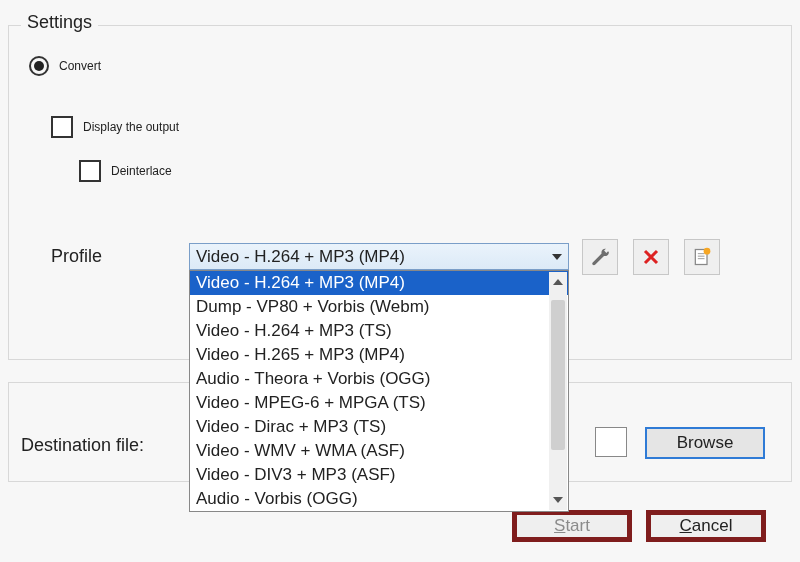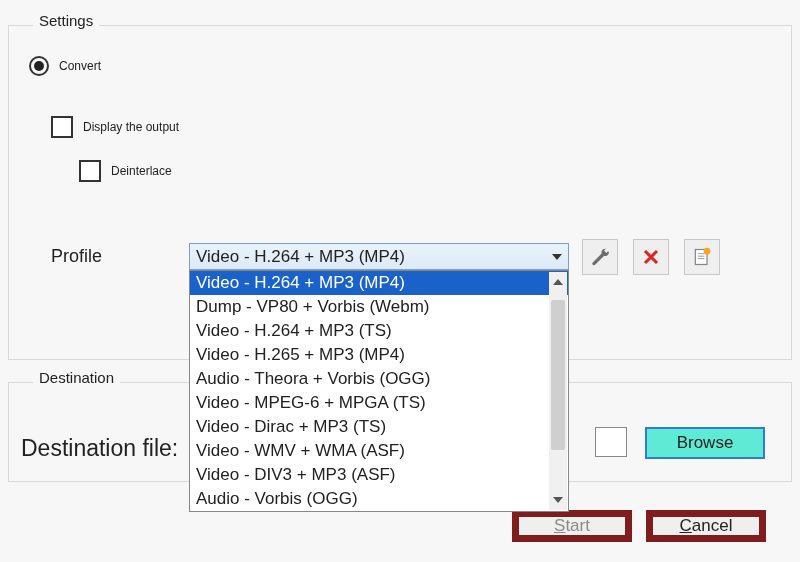--- a/index.html
+++ b/index.html
@@ -14,24 +14,24 @@
     color: #222;
   }
   .fieldset {
     position: absolute;
     border: 1px solid #d8d8d8;
     background: #f7f7f7;
   }
   .fieldset-legend {
     position: absolute;
     top: -14px;
-    left: 24px;
+    left: 12px;
     background: #f7f7f7;
     padding: 0 6px;
-    font-size: 15px;
+    font-size: 18px;
   }
   .settings-fieldset {
     left: 8px; top: 25px; width: 784px; height: 335px;
   }
   .destination-fieldset {
     left: 8px; top: 382px; width: 784px; height: 100px;
   }
 
   .radio-row, .check-row {
     display: flex;
@@ -142,49 +142,49 @@
     width: 0; height: 0;
     border-left: 5px solid transparent;
     border-right: 5px solid transparent;
   }
   .scroll-arrow.up::before { border-bottom: 6px solid #555; }
   .scroll-arrow.down::before { border-top: 6px solid #555; }
 
   .dest-label {
     position: absolute;
     left: 12px; top: 52px;
-    font-size: 23px;
+    font-size: 18px;
   }
   .dest-input {
     position: absolute;
     right: 164px; top: 44px;
     width: 32px; height: 30px;
     border: 1px solid #888;
     background: #fff;
   }
   .browse-btn {
     position: absolute;
     right: 26px; top: 44px;
     width: 120px; height: 32px;
     border: 2px solid #2f7bd6;
-    background: #5eead4;
+    background: #e5e5e5;
     display: flex; align-items: center; justify-content: center;
     font-size: 17px;
   }
 
   .bottom-bar {
     position: absolute;
     left: 8px; right: 8px; bottom: 10px;
     height: 42px;
   }
   .start-btn, .cancel-btn {
     position: absolute;
     top: 0;
     width: 120px; height: 32px;
-    border: 7px solid #7f1d1d;
+    border: 5px solid #7f1d1d;
     background: #efefef;
     display: flex; align-items: center; justify-content: center;
     font-size: 17px;
   }
   .start-btn { right: 160px; color: #8b8b8b; }
   .cancel-btn { right: 26px; }
   .ul { text-decoration: underline; }
 
   
   svg { display: block; }
@@ -251,21 +251,20 @@
     <div class="dropdown-item">Audio - Vorbis (OGG)</div>
     <div class="dropdown-scroll">
       <div class="scroll-arrow up"></div>
       <div class="scroll-thumb"></div>
       <div class="scroll-arrow down"></div>
     </div>
   </div>
 </div>
 
 <div class="fieldset destination-fieldset">
-  <div class="fieldset-legend">Destination</div>
   <div class="dest-label">Destination file:</div>
   <div class="dest-input"></div>
   <div class="browse-btn">
     <span>Browse</span>
   </div>
 </div>
 
 <div class="bottom-bar">
   <div class="start-btn">
     <span><span class="ul">S</span><span>tart</span></span>

